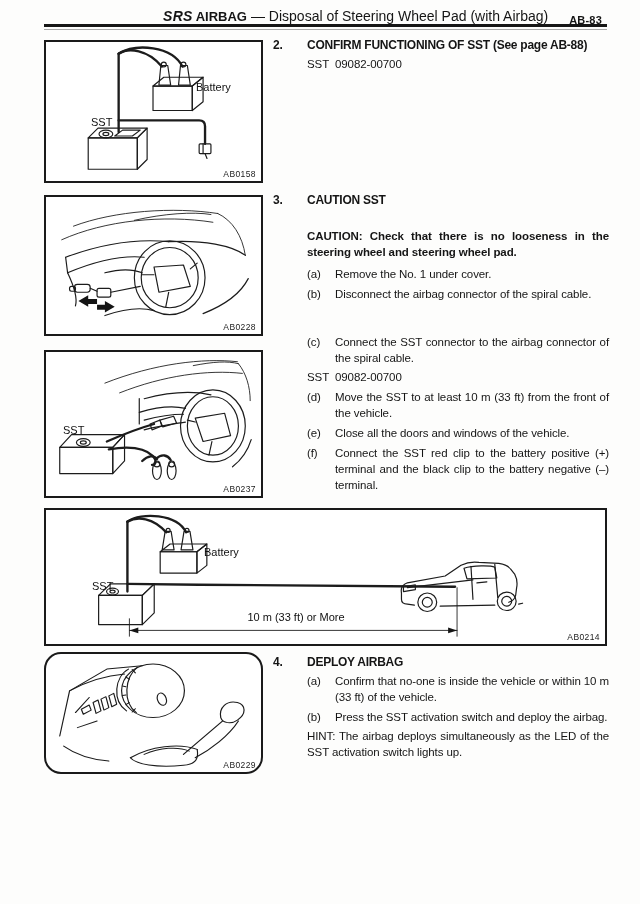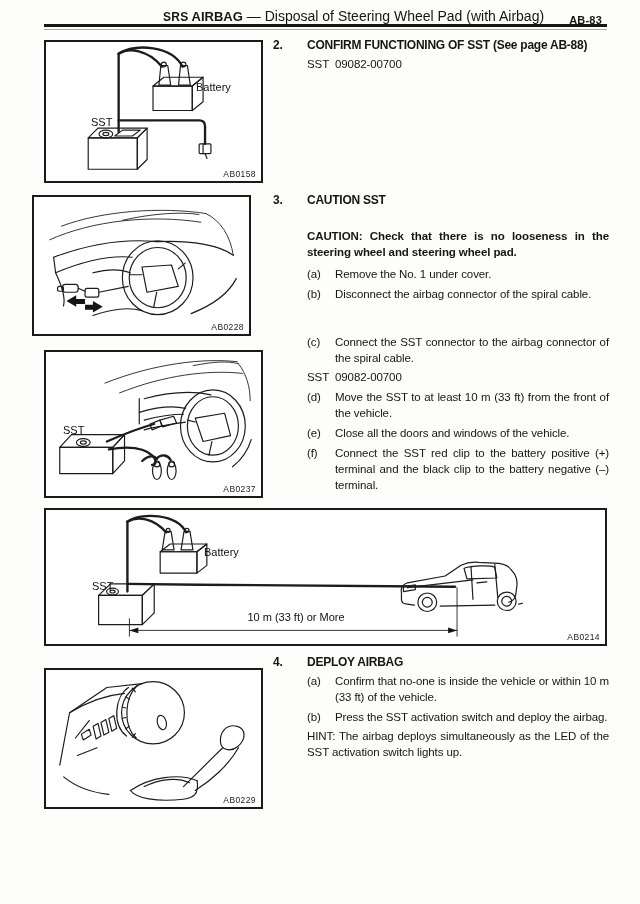--- a/index.html
+++ b/index.html
@@ -3,21 +3,21 @@
 <meta charset="utf-8">
 <style>
   html,body{margin:0;padding:0;background:#e8e8e8;}
   .page{
     position:relative;width:640px;height:904px;margin:0 auto;
     background:#fdfdfc;color:#151515;overflow:hidden;
     font-family:"Liberation Sans",sans-serif;
   }
   
   .hdr-title{position:absolute;left:163px;top:7px;white-space:nowrap;}
-  .hdr-srs{font-size:12px;font-weight:bold;letter-spacing:.3px;margin-right:3px;}
+  .hdr-srs{font-size:14px;font-weight:bold;letter-spacing:.3px;margin-right:3px;font-style:italic;}
   .hdr-airbag{font-size:13px;font-weight:bold;}
   .hdr-rest{font-size:14px;margin-left:4px;}
   .hdr-page{position:absolute;right:38px;top:14px;font-size:11px;font-weight:bold;letter-spacing:.2px;}
   .rule-thick{position:absolute;left:44px;width:563px;top:24px;height:3px;background:#161616;}
   .rule-thin{position:absolute;left:44px;width:563px;top:29px;height:1px;background:#a9a9a9;}
   
   .figbox{position:absolute;border:2px solid #1a1a1a;background:#fff;box-sizing:border-box;}
   .figbox svg{position:absolute;left:0;top:0;width:100%;height:100%;}
   .figid{position:absolute;right:5px;bottom:2px;font-size:8.5px;letter-spacing:.4px;color:#222;}
   .figlabel{position:absolute;font-size:11px;color:#111;white-space:nowrap;}
@@ -78,21 +78,21 @@
         <ellipse cx="61" cy="94" rx="7" ry="4"></ellipse>
         <ellipse cx="61" cy="94" rx="3" ry="1.7"></ellipse>
         <polygon points="70,96 78,90 96,90 88,96"></polygon>
       </g>
     </svg>
     <span class="figlabel" style="left:45px;top:74px;">SST</span>
     <span class="figlabel" style="left:150px;top:39px;">Battery</span>
     <span class="figid">AB0158</span>
   </div>
 
-  <div class="figbox" style="left:32px;top:195px;width:219px;height:141px;">
+  <div class="figbox" style="left:44px;top:195px;width:219px;height:141px;">
     <svg viewBox="0 0 219 141" preserveAspectRatio="none">
       <g class="lineart thin">
         <path d="M28,30 C70,14 130,10 175,17"></path>
         <path d="M16,44 C60,24 120,18 170,26"></path>
         <path d="M90,24 C120,17 150,15 168,18"></path>
         <path d="M175,17 C190,24 200,40 203,60"></path>
       </g>
       <g class="lineart">
         <path d="M20,62 C60,47 95,43 125,46"></path>
         <path d="M125,46 C160,44 190,50 203,60"></path>
@@ -224,21 +224,21 @@
         <polygon points="84,124 93,121 93,127"></polygon>
         <polygon points="414,124 405,121 405,127"></polygon>
       </g>
     </svg>
     <span class="figlabel" style="left:46px;top:70px;">SST</span>
     <span class="figlabel" style="left:158px;top:36px;">Battery</span>
     <span class="figlabel" style="left:165px;top:101px;width:170px;text-align:center;">10 m (33 ft) or More</span>
     <span class="figid">AB0214</span>
   </div>
 
-  <div class="figbox" style="left:44px;top:668px;width:219px;height:141px;">
+  <div class="figbox" style="left:44px;top:652px;width:219px;height:122px;border-radius:17px;">
     <svg viewBox="0 0 219 141" preserveAspectRatio="none">
       <g class="lineart">
         <path d="M14,98 L24,44 L62,18 L98,14"></path>
         <path d="M24,44 C40,34 60,26 80,24"></path>
         <path d="M30,70 L44,52"></path>
         <path d="M32,88 L52,80"></path>
         <polygon points="48,58 53,55 56,68 51,71"></polygon>
         <polygon points="56,54 61,51 64,64 59,67"></polygon>
         <polygon points="64,50 69,47 72,60 67,63"></polygon>
         <polygon points="36,66 44,61 46,67 38,72"></polygon>

